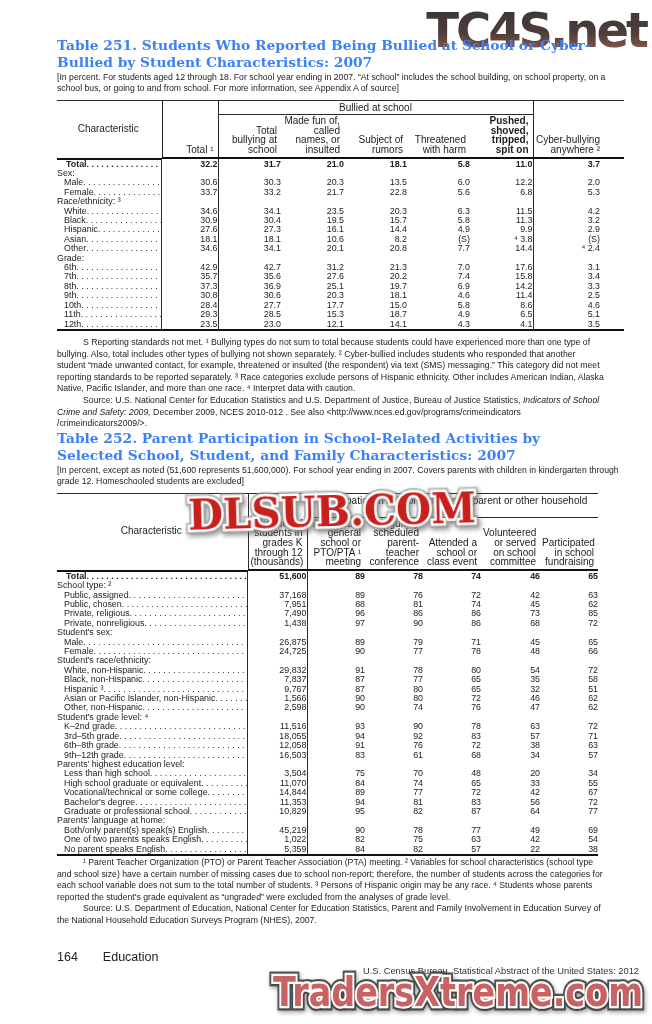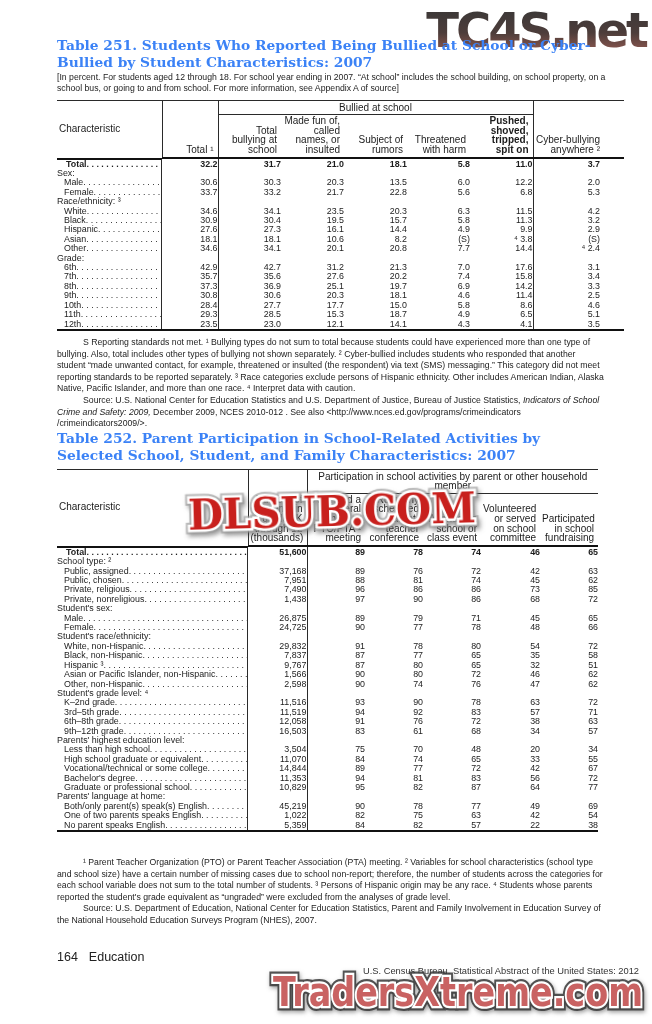--- a/index.html
+++ b/index.html
@@ -7,21 +7,21 @@
        font-family:"Liberation Sans", sans-serif;color:#1c1c1c;}
   .abs{position:absolute;}
   
   .tbl-title{font-family:"DejaVu Serif", serif;font-weight:700;font-size:13.8px;line-height:1.22;color:#3b82f6;}
   .bracket{font-size:8.7px;line-height:1.32;margin-top:1px;color:#222;}
   
   table.stat{border-collapse:collapse;table-layout:fixed;margin-top:5px;
              border-top:1px solid #2a2a2a;border-bottom:2px solid #111;}
   table.stat th{font-weight:400;font-size:10px;line-height:9.6px;padding:1px 4px 2px 2px;
                 vertical-align:bottom;text-align:right;color:#1c1c1c;}
-  table.stat th.h-char{vertical-align:middle;text-align:left;}
+  table.stat th.h-char{vertical-align:middle;text-align:center;}
   table.stat th.h-span{vertical-align:middle;text-align:center;border-bottom:1px solid #2a2a2a;padding:2px 0 2px 0;}
   table.stat tbody tr:first-child td{border-top:2px solid #111;}
   table.stat td{font-size:8.9px;line-height:9.4px;padding:0;vertical-align:baseline;}
   .t252 td{line-height:9.15px;}
   td.val{text-align:right;padding-right:6px;white-space:nowrap;}
   .t251 td.c6{padding-right:24px;}
   .t251 th.h-cyber{padding-right:24px;}
   td.lbl{display:flex;align-items:baseline;overflow:hidden;}
   td.lbl .txt{white-space:nowrap;}
   td.lbl .dots{flex:1;overflow:hidden;white-space:nowrap;}
@@ -35,21 +35,21 @@
   .t251 th.h-char,.t251 th.h-total{border-right:1px solid #2a2a2a;}
   .t251 th.h-cyber{border-left:1px solid #2a2a2a;}
   .t251 tr.sub th:nth-child(5){border-right:1px solid #2a2a2a;font-weight:bold;}
   .t252 td:nth-child(1),.t252 td:nth-child(2),
   .t252 th.h-char,.t252 th.h-students{border-right:1px solid #2a2a2a;}
   
   .fn,.src{font-size:8.7px;line-height:11.6px;margin:0;text-indent:26px;color:#1c1c1c;}
   .src .ital{font-style:italic;}
   
   #footer-left{left:57px;top:950px;font-size:12.5px;color:#222;}
-  #footer-left .sect{margin-left:11px;text-align:center;}
+  #footer-left .sect{margin-left:25px;text-align:center;}
   #footer-right{right:13px;top:966px;font-size:9.3px;color:#333;}
   svg{overflow:visible;}
 </style>
 </head>
 <body>
 
 <svg class="abs" style="top:0;right:0;" width="212" height="62">
   <defs>
     <linearGradient id="wmgrad" x1="0" y1="0" x2="0" y2="1">
       <stop offset="0%" stop-color="#2e2e2e"></stop>
@@ -325,20 +325,21 @@
   </table>
 </div>
 
 <div class="abs" style="left:57px;top:337px;width:549px;">
   <p class="fn">S Reporting standards not met. ¹ Bullying types do not sum to total because students could have experienced more than one type of bullying. Also, total includes other types of bullying not shown separately. ² Cyber-bullied includes students who responded that another student “made unwanted contact, for example, threatened or insulted (the respondent) via text (SMS) messaging.” This category did not meet reporting standards to be reported separately. ³ Race categories exclude persons of Hispanic ethnicity. Other includes American Indian, Alaska Native, Pacific Islander, and more than one race. ⁴ Interpret data with caution.</p>
   <p class="src"><span>Source: U.S. National Center for Education Statistics and U.S. Department of Justice, Bureau of Justice Statistics, </span><span class="ital">Indicators of School Crime and Safety: 2009,</span><span> December 2009, NCES 2010-012 . See also &lt;http://www.nces.ed.gov/programs/crimeindicators /crimeindicators2009/&gt;.</span></p>
 </div>
 
 <div class="abs" id="t252-block" style="left:57px;top:430px;width:575px;">
   <div class="tbl-title" style="width:552px;">Table 252. Parent Participation in School-Related Activities by Selected School, Student, and Family Characteristics: 2007</div>
+  <div class="bracket" style="width:566px;">[In percent, except as noted (51,600 represents 51,600,000). For school year ending in 2007. Covers parents with children in kindergarten through grade 12. Homeschooled students are excluded]</div>
   <table class="stat t252" style="width:541px;">
     <colgroup>
       <col style="width:191px">
         <col style="width:59px">
         <col style="width:58px">
         <col style="width:58px">
       <col style="width:58px">
         <col style="width:59px">
         <col style="width:58px">
     </colgroup>
@@ -555,21 +556,21 @@
           <td class="val c2">90</td>
           <td class="val c3">78</td>
           <td class="val c4">63</td>
           <td class="val c5">72</td>
         </tr>
         <tr>
           <td class="lbl item">
             <span class="txt">3rd–5th grade</span>
             <span class="dots"></span>
           </td>
-          <td class="val c0">11,519</td>
+          <td class="val c0">18,055</td>
           <td class="val c1">94</td>
           <td class="val c2">92</td>
           <td class="val c3">83</td>
           <td class="val c4">57</td>
           <td class="val c5">71</td>
         </tr>
         <tr>
           <td class="lbl item">
             <span class="txt">6th–8th grade</span>
             <span class="dots"></span>

